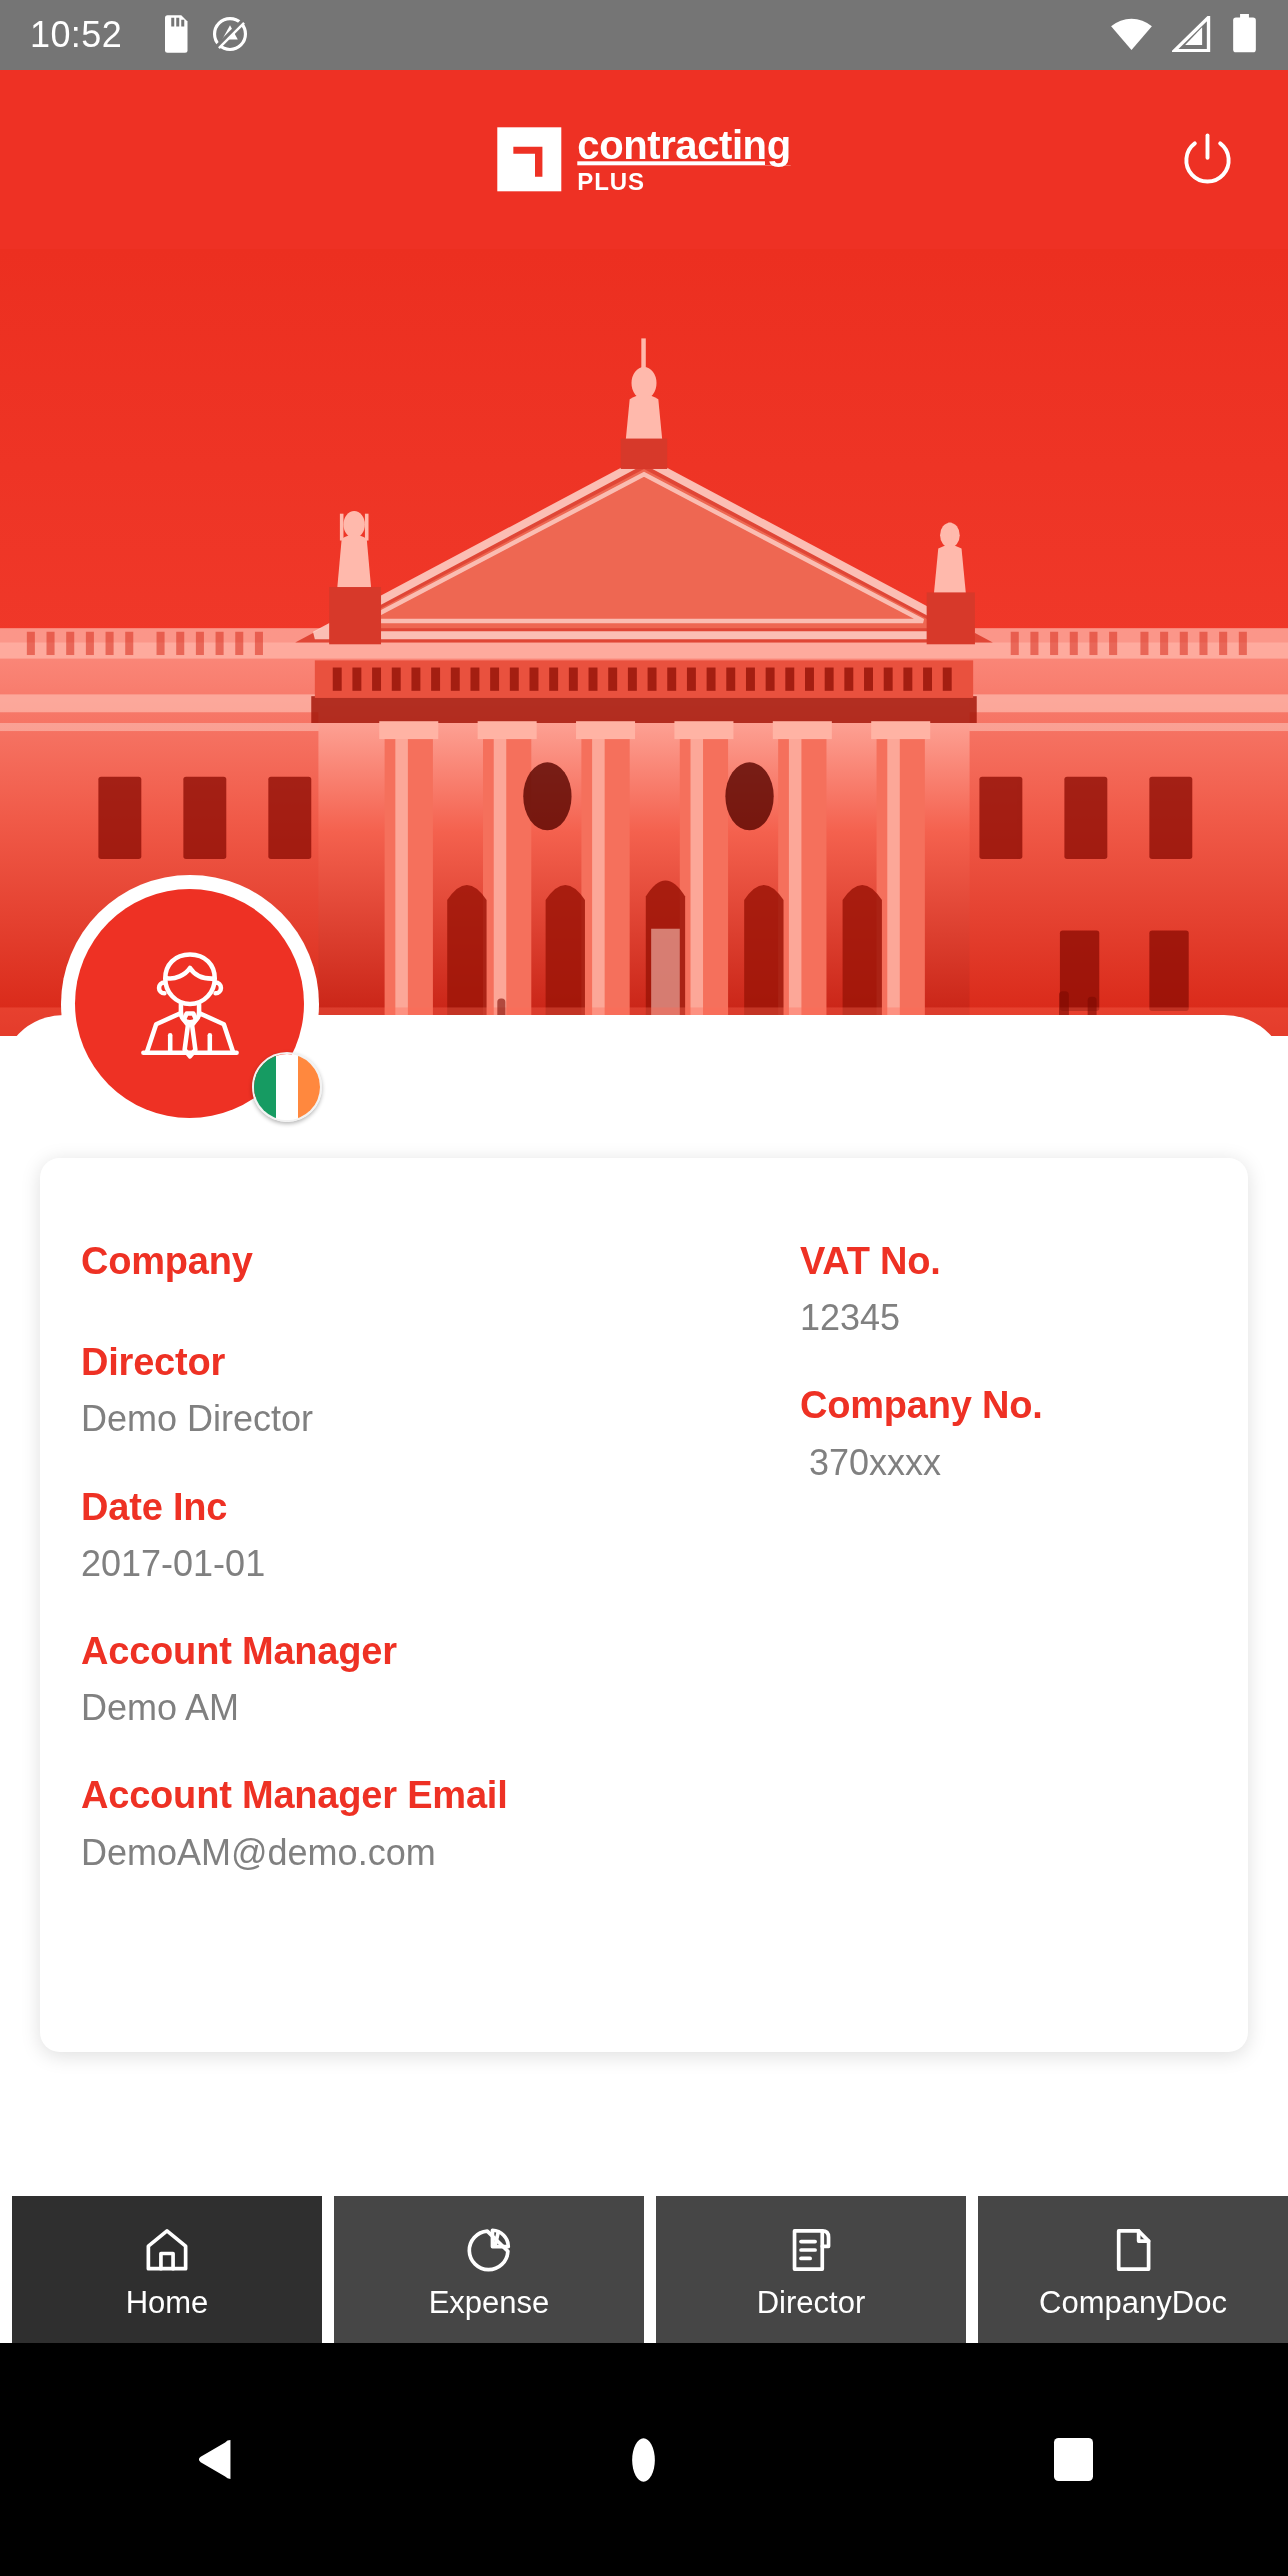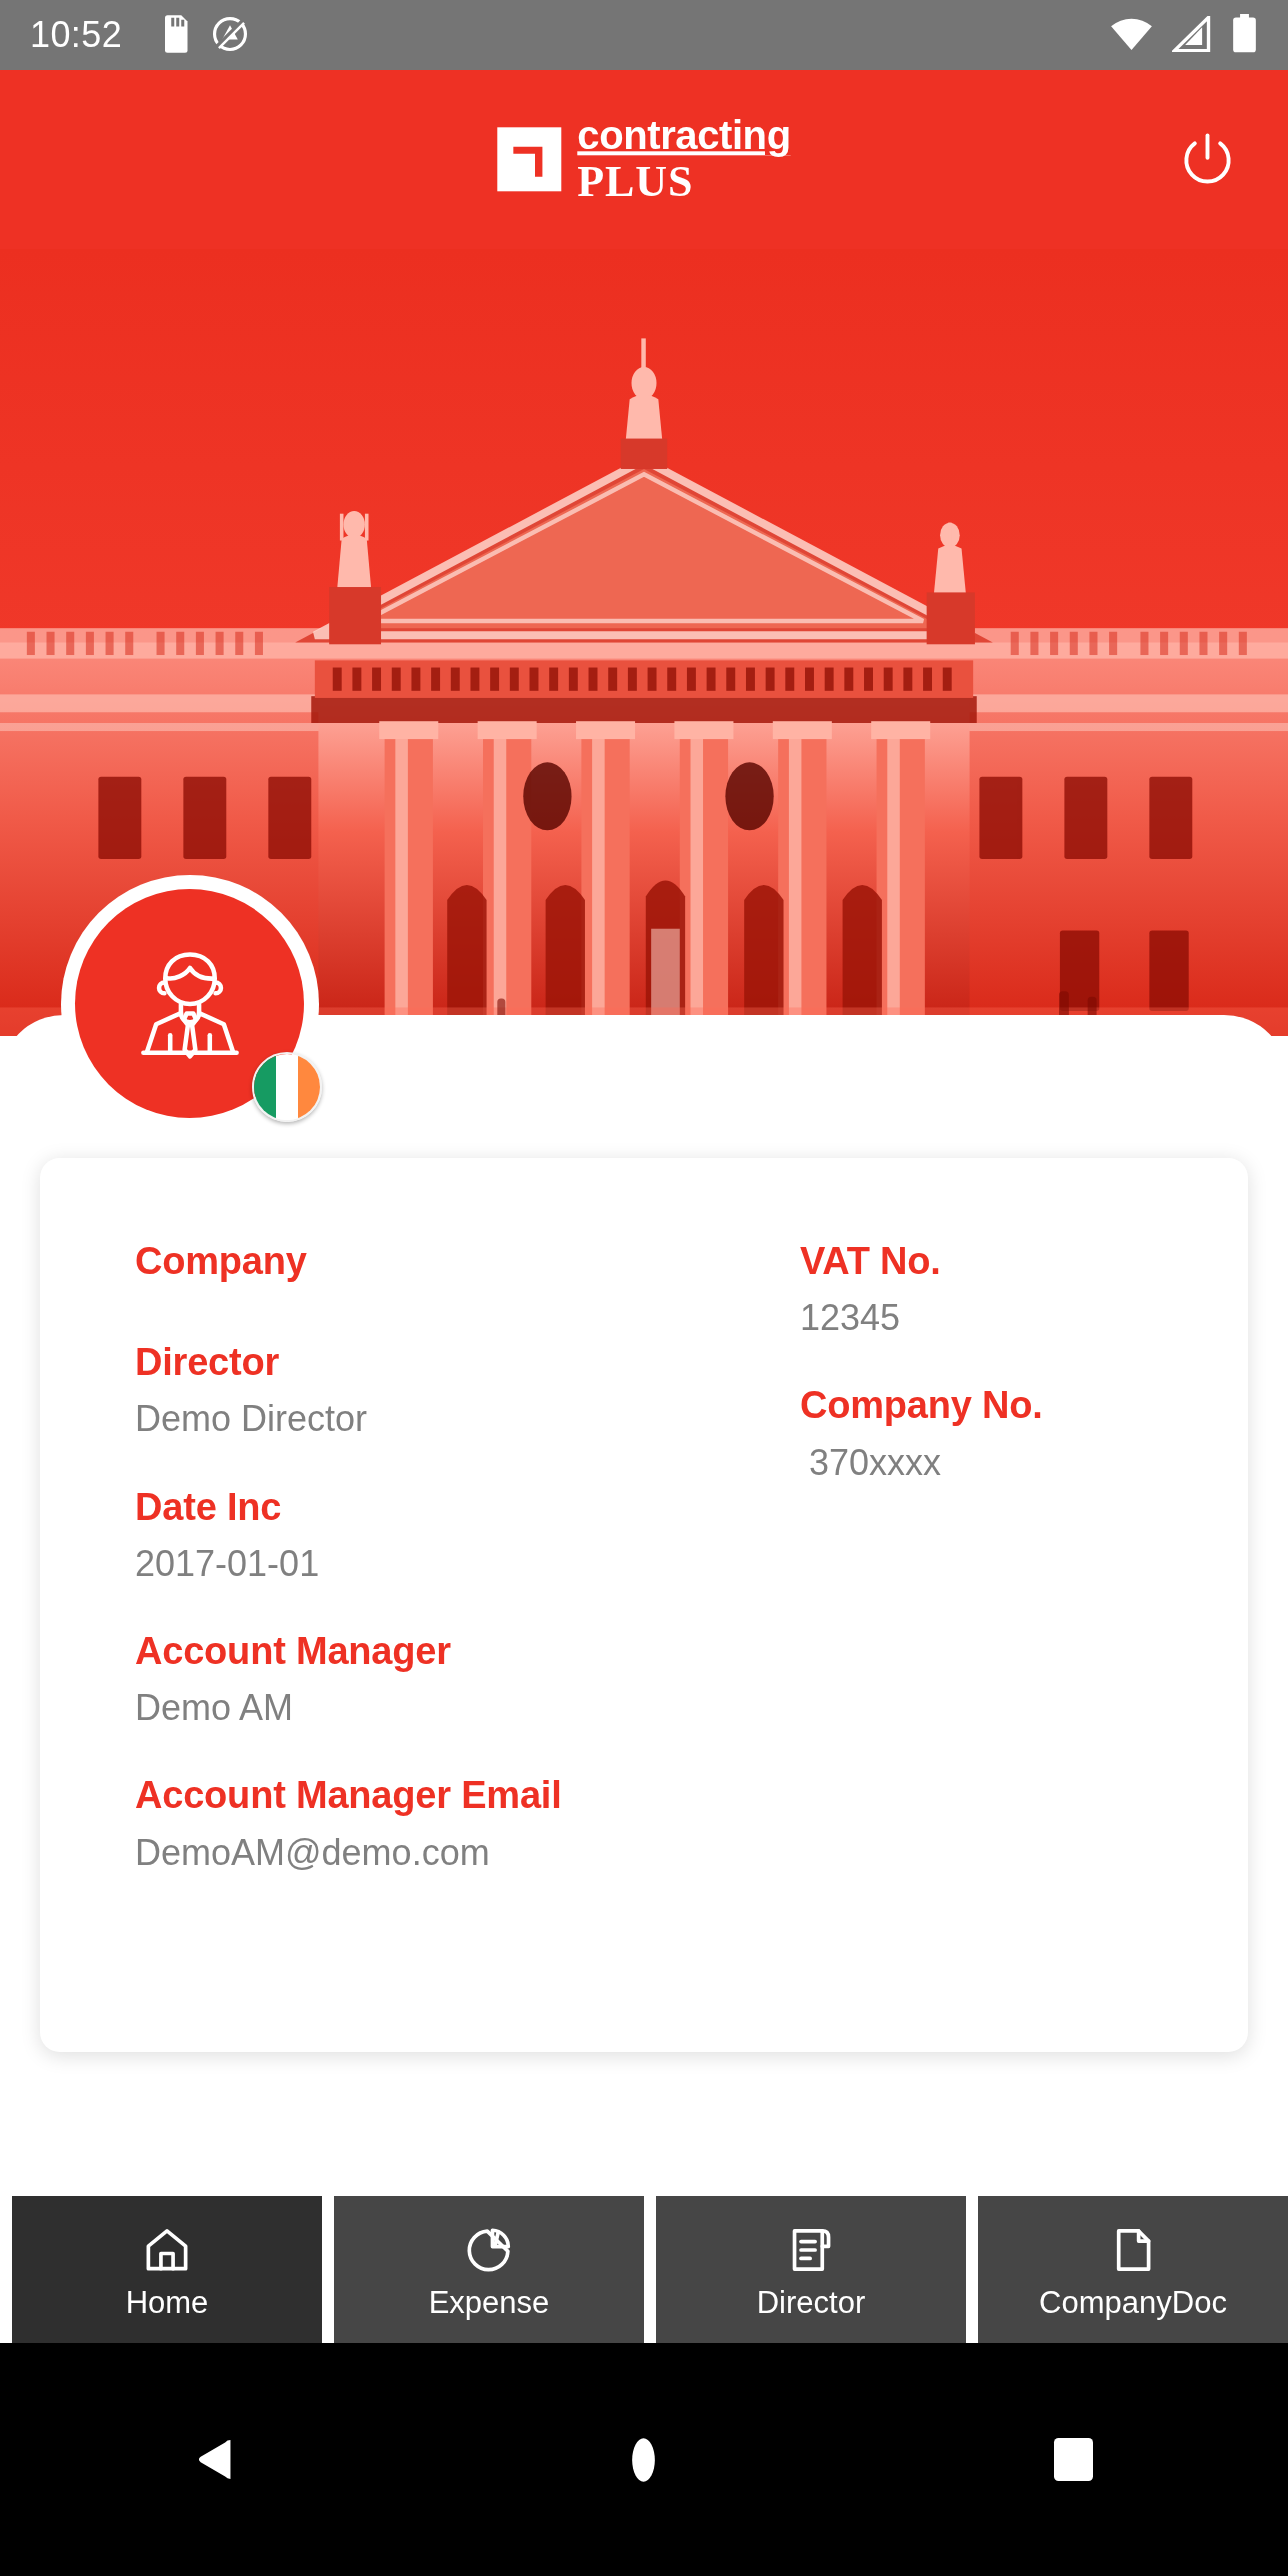--- a/index.html
+++ b/index.html
@@ -30,21 +30,21 @@
   .logo-wrap{
     position:absolute; left:50%; top:50%; transform:translate(-50%,-50%);
     display:flex; align-items:center; gap:16px;
   }
   .logo-mark{
     width:64px; height:64px; background:#ffffff; position:relative; flex:none;
   }
   .logo-mark .arrowmark{ position:absolute; left:14.3px; top:12.5px; }
   .logo-text{ display:flex; flex-direction:column; line-height:1; }
   .logo-l1{ color:#ffffff; font-size:40px; font-weight:bold; letter-spacing:-0.4px;text-decoration:underline; }
-  .logo-l2{ color:#ffffff; font-size:44px; font-weight:600; letter-spacing:0.9px; margin-top:5.4px;font-family:Liberation Serif, serif; }
+  .logo-l2{ color:#ffffff; font-size:24px; font-weight:600; letter-spacing:0.9px; margin-top:5.4px; }
   .power-btn{
     position:absolute; right:47px; top:50%; transform:translateY(-50%);
     width:68px; height:68px; display:flex; align-items:center; justify-content:center;
     cursor:pointer;
   }
 
   
   .hero{
     position:absolute; top:249px; left:0; width:1288px; height:787px;
     overflow:hidden; background:#ef2a1c; z-index:10;
@@ -81,21 +81,21 @@
 
   
   .info-card{
     position:absolute; left:40px; top:1158px; width:1208px; height:894px;
     background:#ffffff; border-radius:19.7px;
     box-shadow:0 3.6px 19.7px rgba(0,0,0,0.13);
     z-index:40; padding:82px 0 0 0;
   }
   .card-cols{ display:flex; width:100%; }
   .col{ display:flex; flex-direction:column; }
-  .col-left{ width:742px; padding-left:95px; }
+  .col-left{ width:742px; padding-left:41px; }
   .col-right{ width:465px; padding-left:18px; }
   .field{ margin-bottom:45px; }
   .f-label{
     color:#ee3124; font-size:38px; font-weight:bold; line-height:1.15;
     margin-bottom:12.5px; letter-spacing:-0.2px;
   }
   .f-value{ color:#808080; font-size:36px; line-height:1.2; font-weight:400; }
   .f-value.indent{ padding-left:9px; }
 
   

